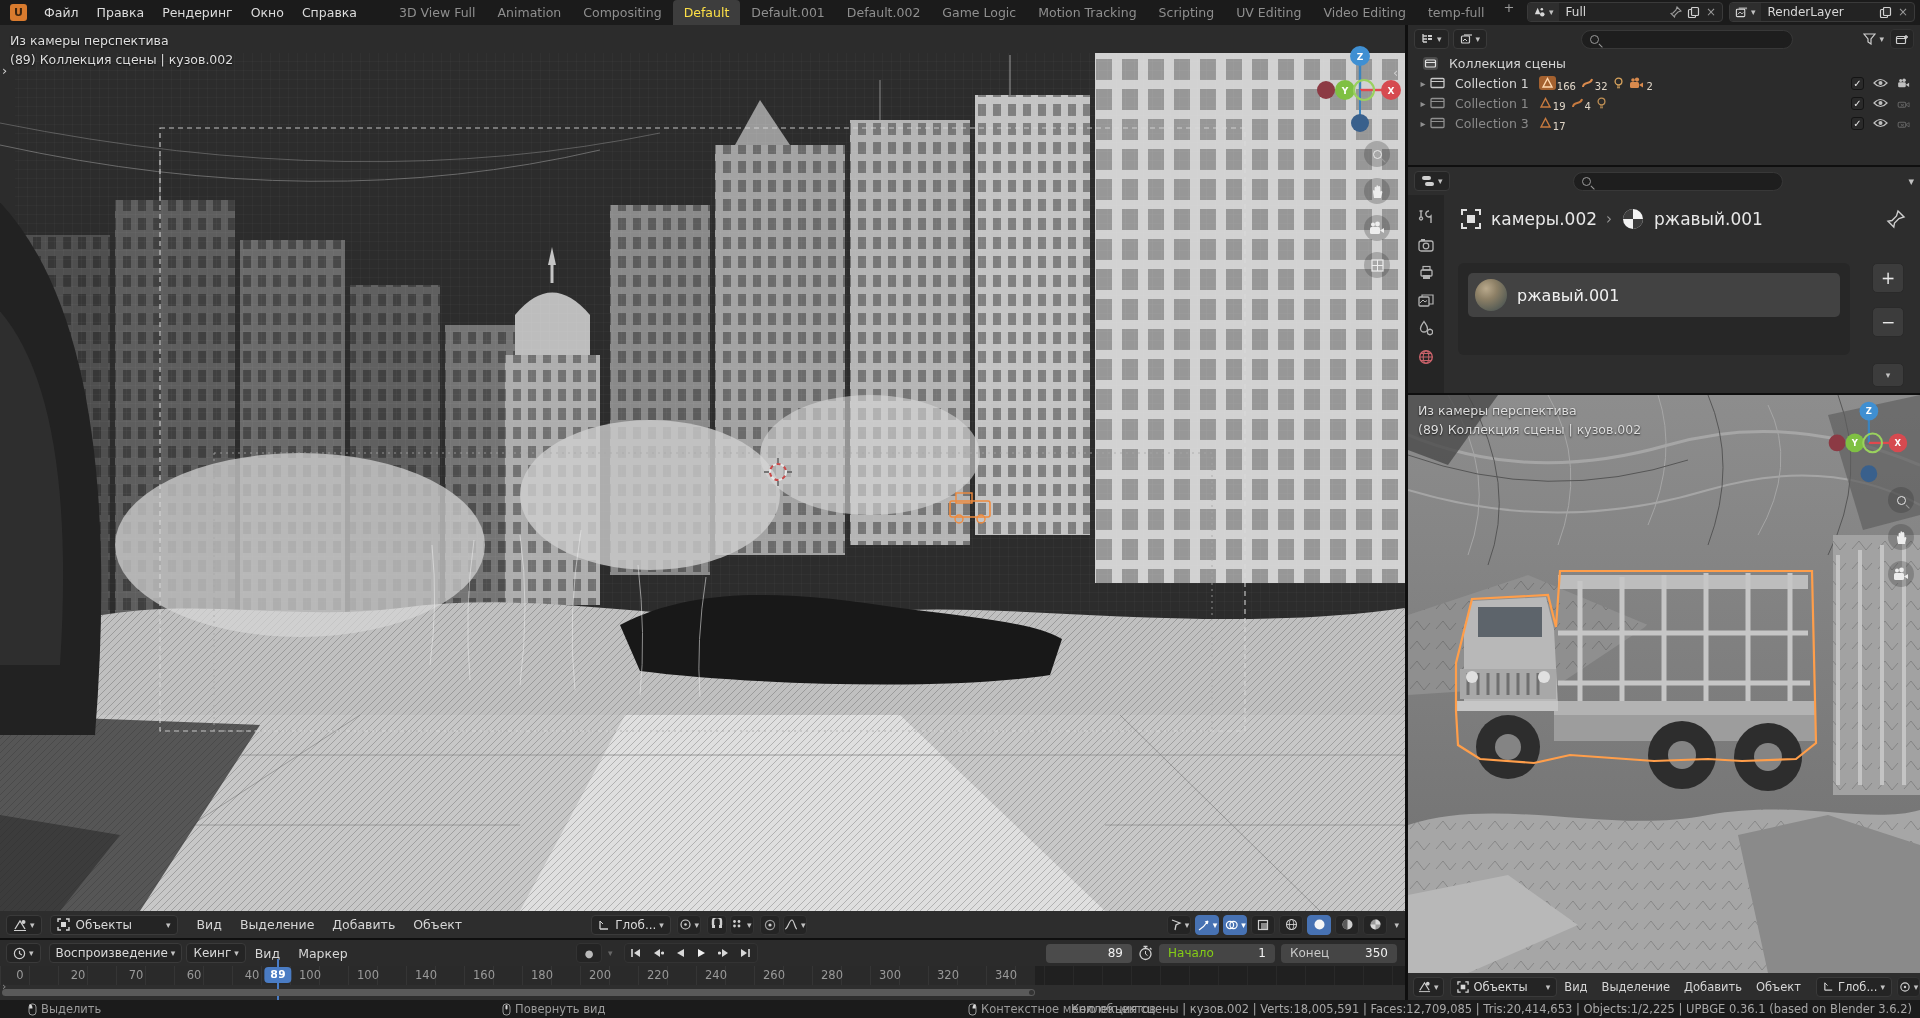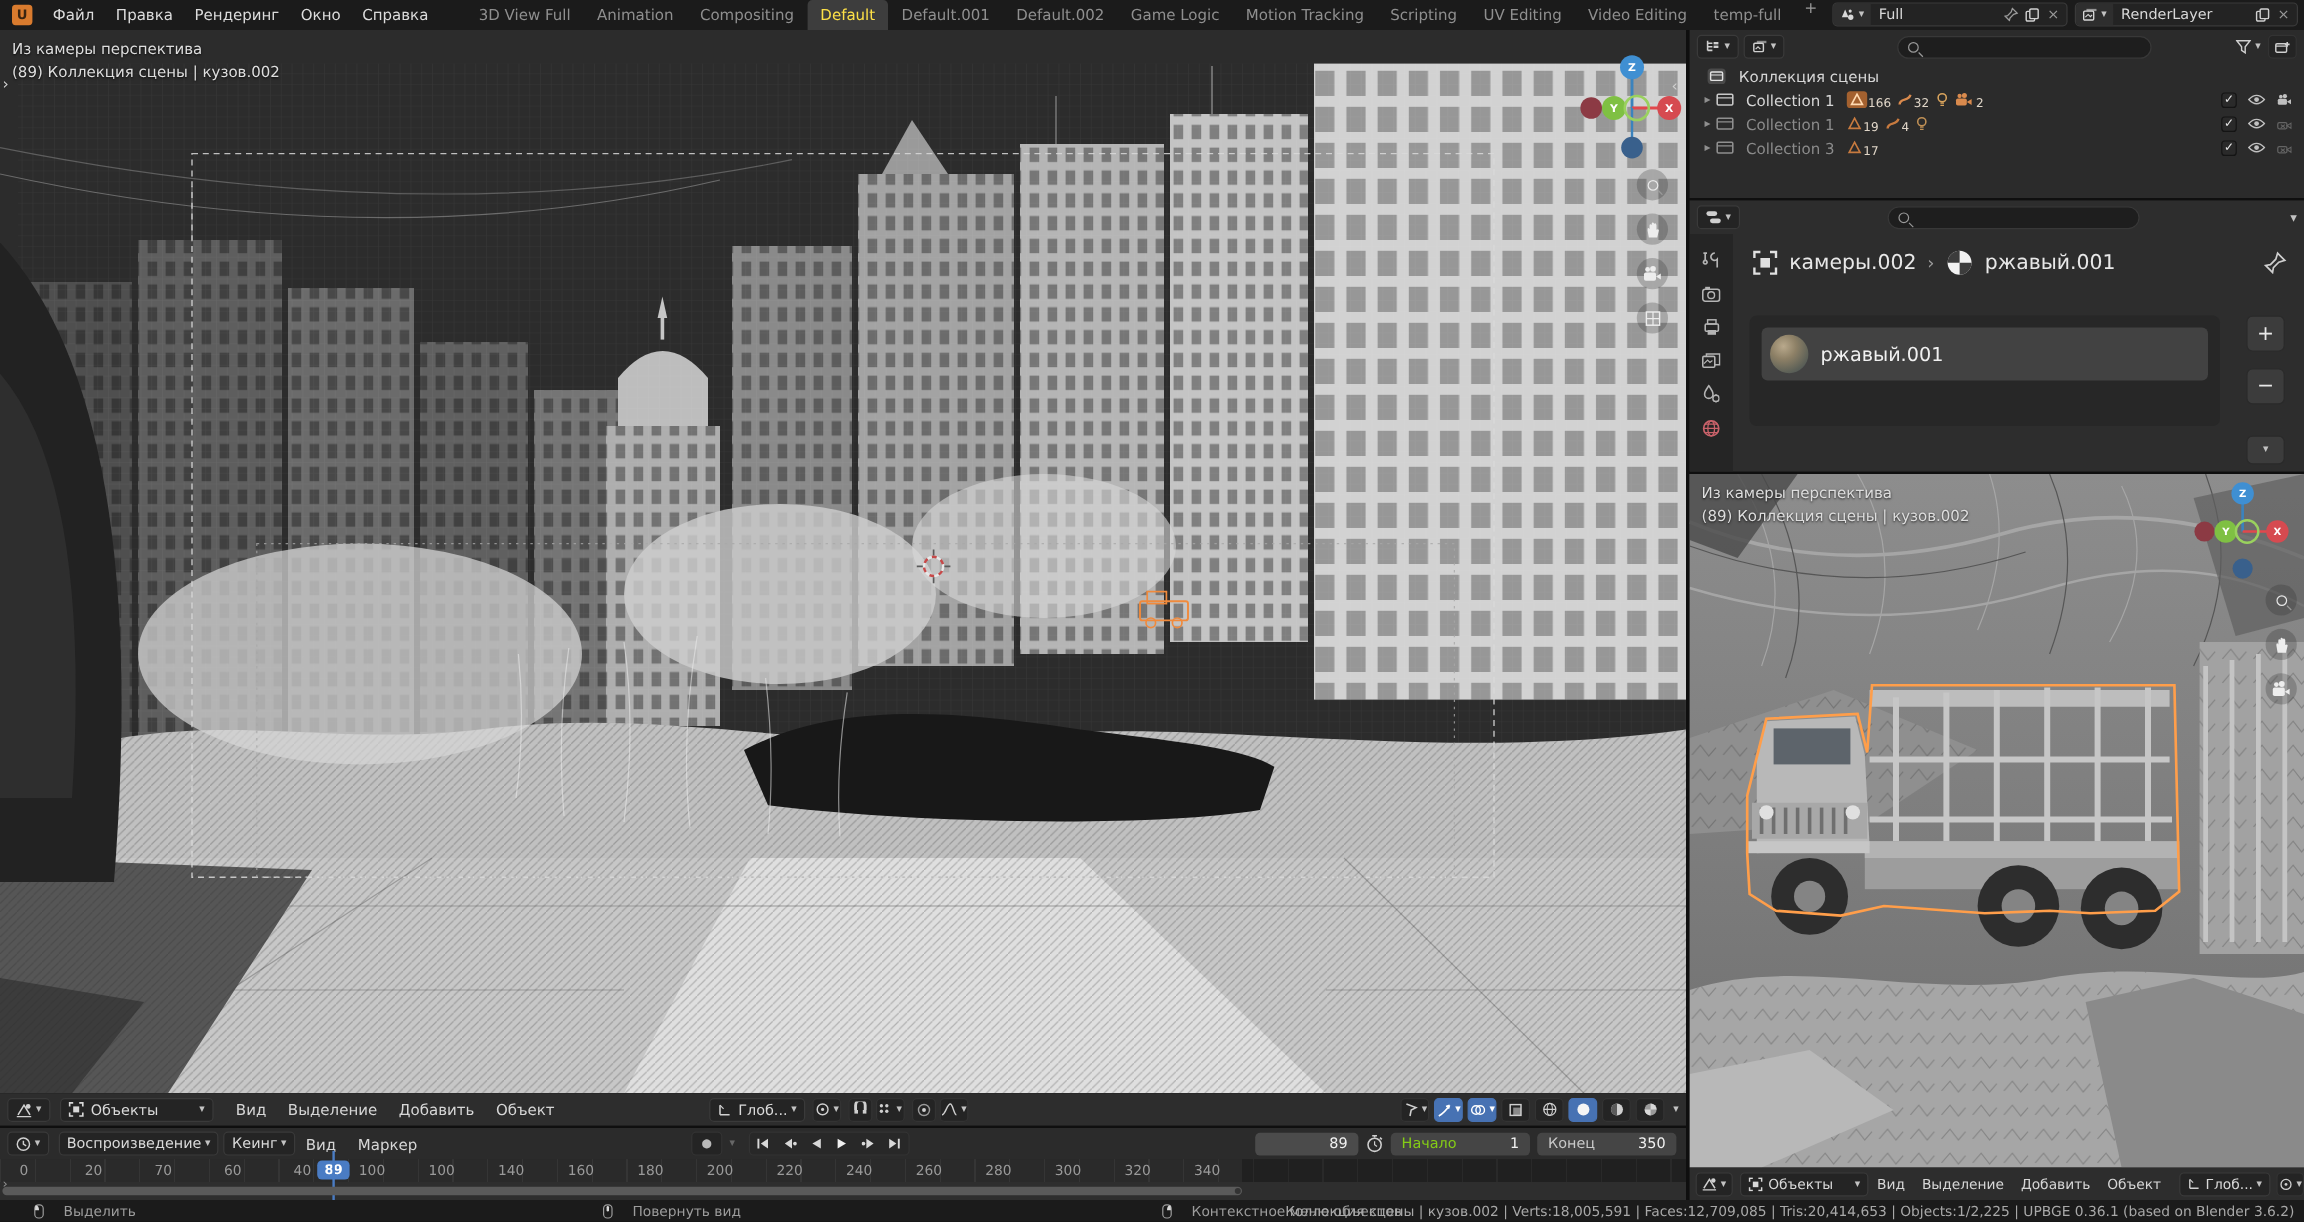--- a/index.html
+++ b/index.html
@@ -84,21 +84,21 @@
   .tick{position:absolute;top:2px;transform:translateX(-50%);font-size:11.5px;color:#9a9a9a;}
   .tl-track{position:absolute;left:0;top:45px;width:1405px;height:15px;background:#2e2e2e;}
   .playhead-badge{position:absolute;top:1px;transform:translateX(-50%);background:#4a7cc4;color:#fff;
     font-size:11px;font-weight:bold;border-radius:4px;padding:1px 6px 2px;}
   .playhead-line{position:absolute;top:19px;width:2px;height:41px;background:#4a7cc4;transform:translateX(-50%);}
   .endshade{position:absolute;top:0;height:34px;background:rgba(0,0,0,.22);}
   .hscroll{position:absolute;left:2px;top:49px;width:1033px;height:7px;background:#5a5a5a;border-radius:4px;}
   .hscroll:after{content:"";position:absolute;right:1px;top:1px;width:5px;height:5px;border-radius:50%;background:#333;}
 
   
-  .hint{display:flex;align-items:center;gap:16px;position:absolute;top:0;height:18px;}
+  .hint{display:flex;align-items:center;gap:4px;position:absolute;top:0;height:18px;}
   .stats{position:absolute;right:8px;top:0;height:18px;display:flex;align-items:center;color:#a8a8a8;margin-left:44px;}
 </style>
 </head>
 <body>
 
 <div id="topbar" class="abs">
   <div class="logo">U</div>
   <div class="tmenu">Файл</div>
   <div class="tmenu">Правка</div>
   <div class="tmenu">Рендеринг</div>

